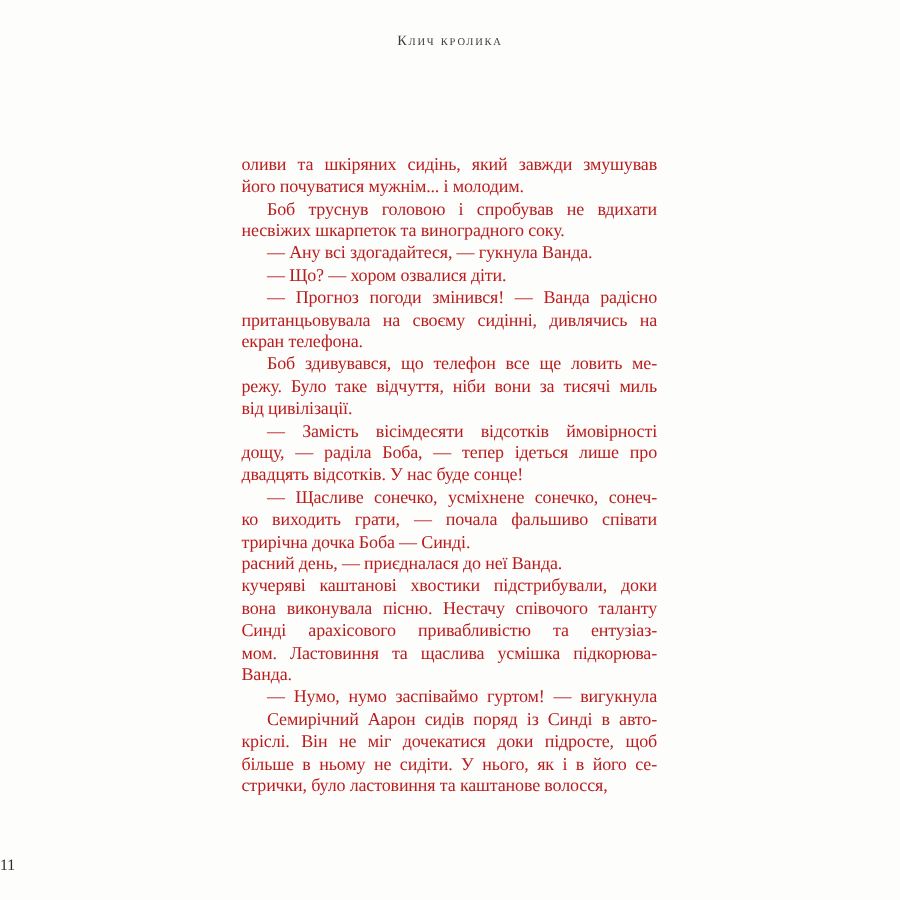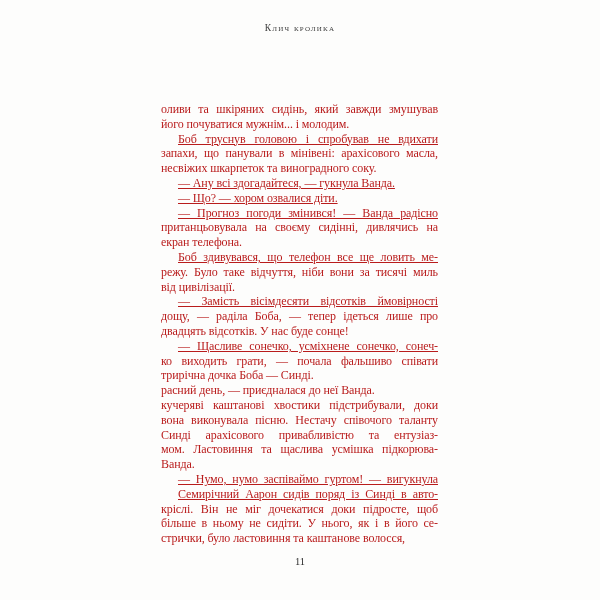--- a/index.html
+++ b/index.html
@@ -40,43 +40,41 @@
   .line {
     text-align: justify;
     text-align-last: justify;
     white-space: normal;
   }
   .line.last {
     text-align-last: left;
   }
   .line.indent {
     padding-left: 17px;
-    text-decoration: underline;
   }
   .page-number {
     position: absolute;
-    top: 556px;
+    top: 572px;
     left: 0;
     width: 100%;
-    text-align: center;
+    text-align: left;
     font-size: 10.5px;
     color: #2e2e2e;
   }
 </style>
 </head>
 <body>
 
 <div class="page">
   <div class="running-head">Клич кролика</div>
 
   <div class="text-block" id="text-block">
       <div class="line">оливи та шкіряних сидінь, який завжди змушував</div>
       <div class="line last">його почуватися мужнім... і молодим.</div>
       <div class="line indent">Боб труснув головою і спробував не вдихати</div>
-      <div class="line">запахи, що панували в мінівені: арахісового масла,</div>
       <div class="line last">несвіжих шкарпеток та виноградного соку.</div>
       <div class="line indent last">— Ану всі здогадайтеся, — гукнула Ванда.</div>
       <div class="line indent last">— Що? — хором озвалися діти.</div>
       <div class="line indent">— Прогноз погоди змінився! — Ванда радісно</div>
       <div class="line">пританцьовувала на своєму сидінні, дивлячись на</div>
       <div class="line last">екран телефона.</div>
       <div class="line indent">Боб здивувався, що телефон все ще ловить ме-</div>
       <div class="line">режу. Було таке відчуття, ніби вони за тисячі миль</div>
       <div class="line last">від цивілізації.</div>
       <div class="line indent">— Замість вісімдесяти відсотків ймовірності</div>

